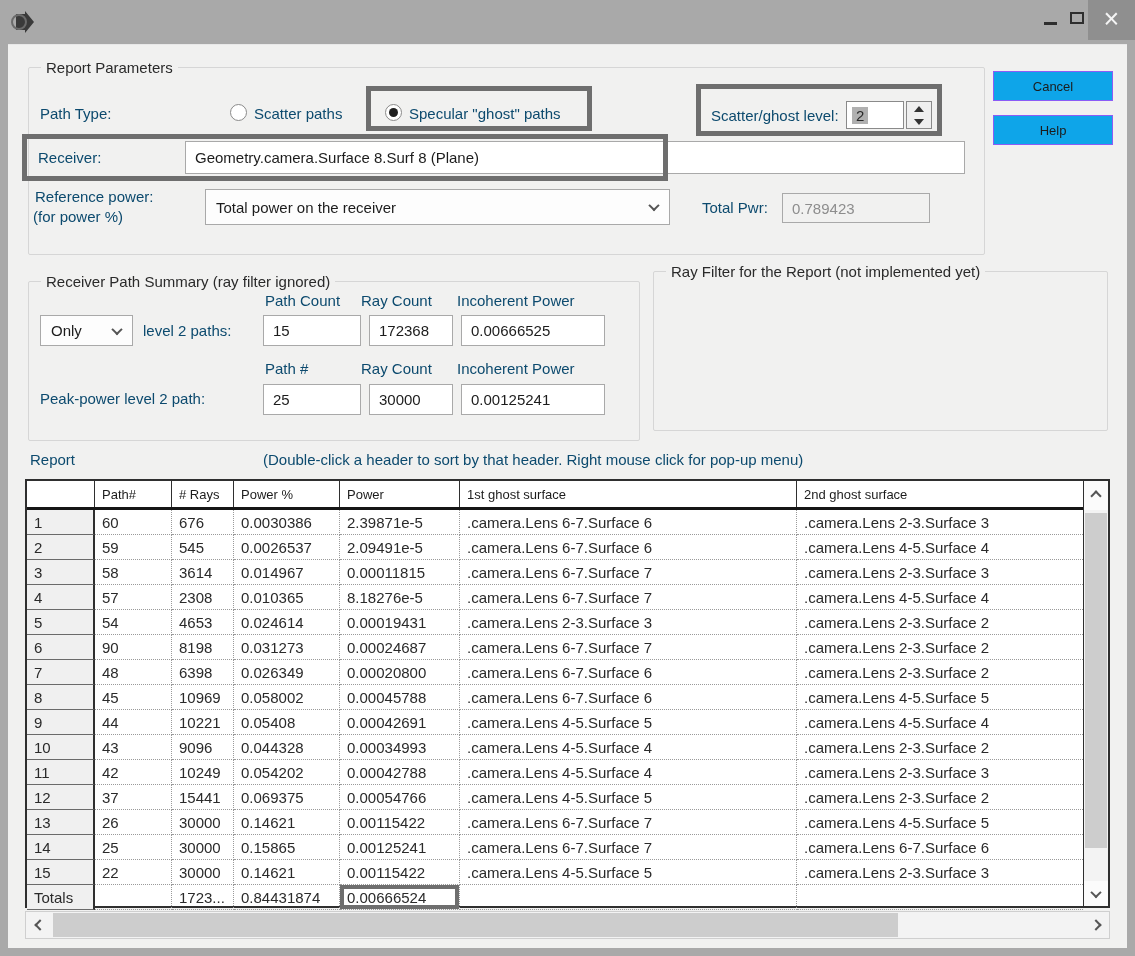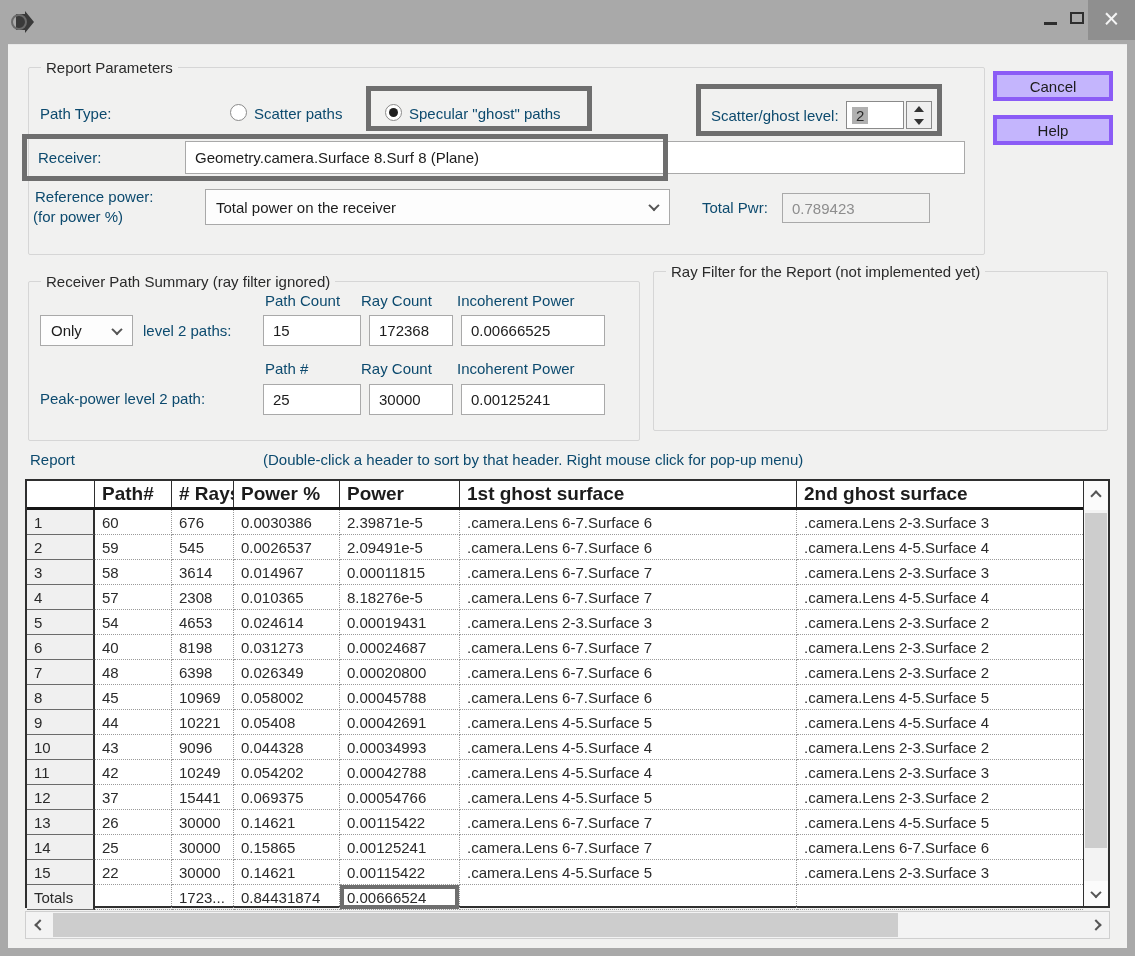--- a/index.html
+++ b/index.html
@@ -29,21 +29,21 @@
   .lbl { position:absolute; font-size:15px; color:#0c4a6e; white-space:nowrap; }
 
   .annot { position:absolute; border:5px solid #6e6e6e; background:transparent; z-index:6; pointer-events:none; }
 
   .radio { position:absolute; width:17px; height:17px; border:1px solid #8a8a8a; border-radius:50%; background:#fff; }
   .radio.sel::after { content:''; position:absolute; left:3px; top:3px; width:9px; height:9px; border-radius:50%; background:#1f1f1f; }
 
   .txt { position:absolute; background:#fff; border:1px solid #a9a9a9; font-size:15px; display:flex; align-items:center; padding:0 9px; white-space:nowrap; overflow:hidden; }
   .ro  { background:#f1f1f0; color:#8d8d8d; }
 
-  .btn { position:absolute; width:120px; height:30px; background:#c4b5fd; border:4px solid #8b5cf6; font-size:15px; display:flex; align-items:center; justify-content:center; cursor:default; }
+  .btn { position:absolute; width:120px; height:30px; background:#0ea5e9; border:1px solid #8b5cf6; font-size:13px; display:flex; align-items:center; justify-content:center; cursor:default; }
 
   .combo { position:absolute; background:#fdfdfd; border:1px solid #a9a9a9; font-size:15px; display:flex; align-items:center; padding:0 10px; }
   .combo .chev { position:absolute; right:11px; }
 
   .chev { display:inline-block; width:8px; height:8px; border-right:2px solid #555; border-bottom:2px solid #555; }
   .chev.down  { transform:rotate(45deg) translate(-1px,-1px); }
   .chev.up    { transform:rotate(-135deg); }
   .chev.left  { transform:rotate(135deg); }
   .chev.right { transform:rotate(-45deg); }
 
@@ -52,21 +52,21 @@
   .spinner { position:absolute; left:898px; top:56px; width:26px; height:28px; border:1px solid #8a8a8a; background:#efefef; display:flex; flex-direction:column; }
   .spinner .sb { flex:1; display:flex; align-items:center; justify-content:center; }
   .tri-up   { width:0; height:0; border-left:5px solid transparent; border-right:5px solid transparent; border-bottom:6px solid #333; }
   .tri-down { width:0; height:0; border-left:5px solid transparent; border-right:5px solid transparent; border-top:6px solid #333; }
 
   
   .tbl { position:absolute; left:17px; top:434px; width:1085px; height:429px; border:2px solid #2f2f2f; background:#fff; display:flex; }
   .tmain { width:1056px; }
   .thead, .trow { display:grid; grid-template-columns:68px 77px 62px 106px 120px 337px 286px; }
   .thead { height:29px; border-bottom:3px solid #161616; }
-  .thead .cell { font-weight:bold; font-size:19px; display:flex; align-items:center; padding-left:7px; border-right:1px solid #2f2f2f; overflow:hidden; white-space:nowrap; }
+  .thead .cell { font-weight:normal; font-size:13px; display:flex; align-items:center; padding-left:7px; border-right:1px solid #2f2f2f; overflow:hidden; white-space:nowrap; }
   .thead .cell:last-child { border-right:none; }
   .trow { height:25px; }
   .trow .cell { font-size:15px; color:#2a2a2a; display:flex; align-items:center; padding-left:7px; border-right:1px dotted #9a9a9a; border-bottom:1px dotted #9a9a9a; overflow:hidden; white-space:nowrap; }
   .trow .cell.rh { background:#f0f0f0; border-right:2px solid #2f2f2f; border-bottom:1px solid #6a6a6a; }
   .trow .cell:last-child { border-right:none; }
   .trow .cell.hl { box-shadow:inset 0 0 0 4px #6e6e6e; }
 
   .vscroll { width:27px; border-left:1px solid #2f2f2f; background:#f3f3f3; display:flex; flex-direction:column; }
   .varrow { height:29px; display:flex; align-items:center; justify-content:center; background:#fbfbfb; }
   .varrow.dn { height:25px; margin-top:auto; }
@@ -234,21 +234,21 @@
     <div class="cell">54</div>
     <div class="cell">4653</div>
     <div class="cell">0.024614</div>
     <div class="cell">0.00019431</div>
     <div class="cell">.camera.Lens 2-3.Surface 3</div>
     <div class="cell">.camera.Lens 2-3.Surface 2</div>
   </div>
 
   <div class="trow">
     <div class="cell rh">6</div>
-    <div class="cell">40</div>
+    <div class="cell">90</div>
     <div class="cell">8198</div>
     <div class="cell">0.031273</div>
     <div class="cell">0.00024687</div>
     <div class="cell">.camera.Lens 6-7.Surface 7</div>
     <div class="cell">.camera.Lens 2-3.Surface 2</div>
   </div>
 
   <div class="trow">
     <div class="cell rh">7</div>
     <div class="cell">48</div>

